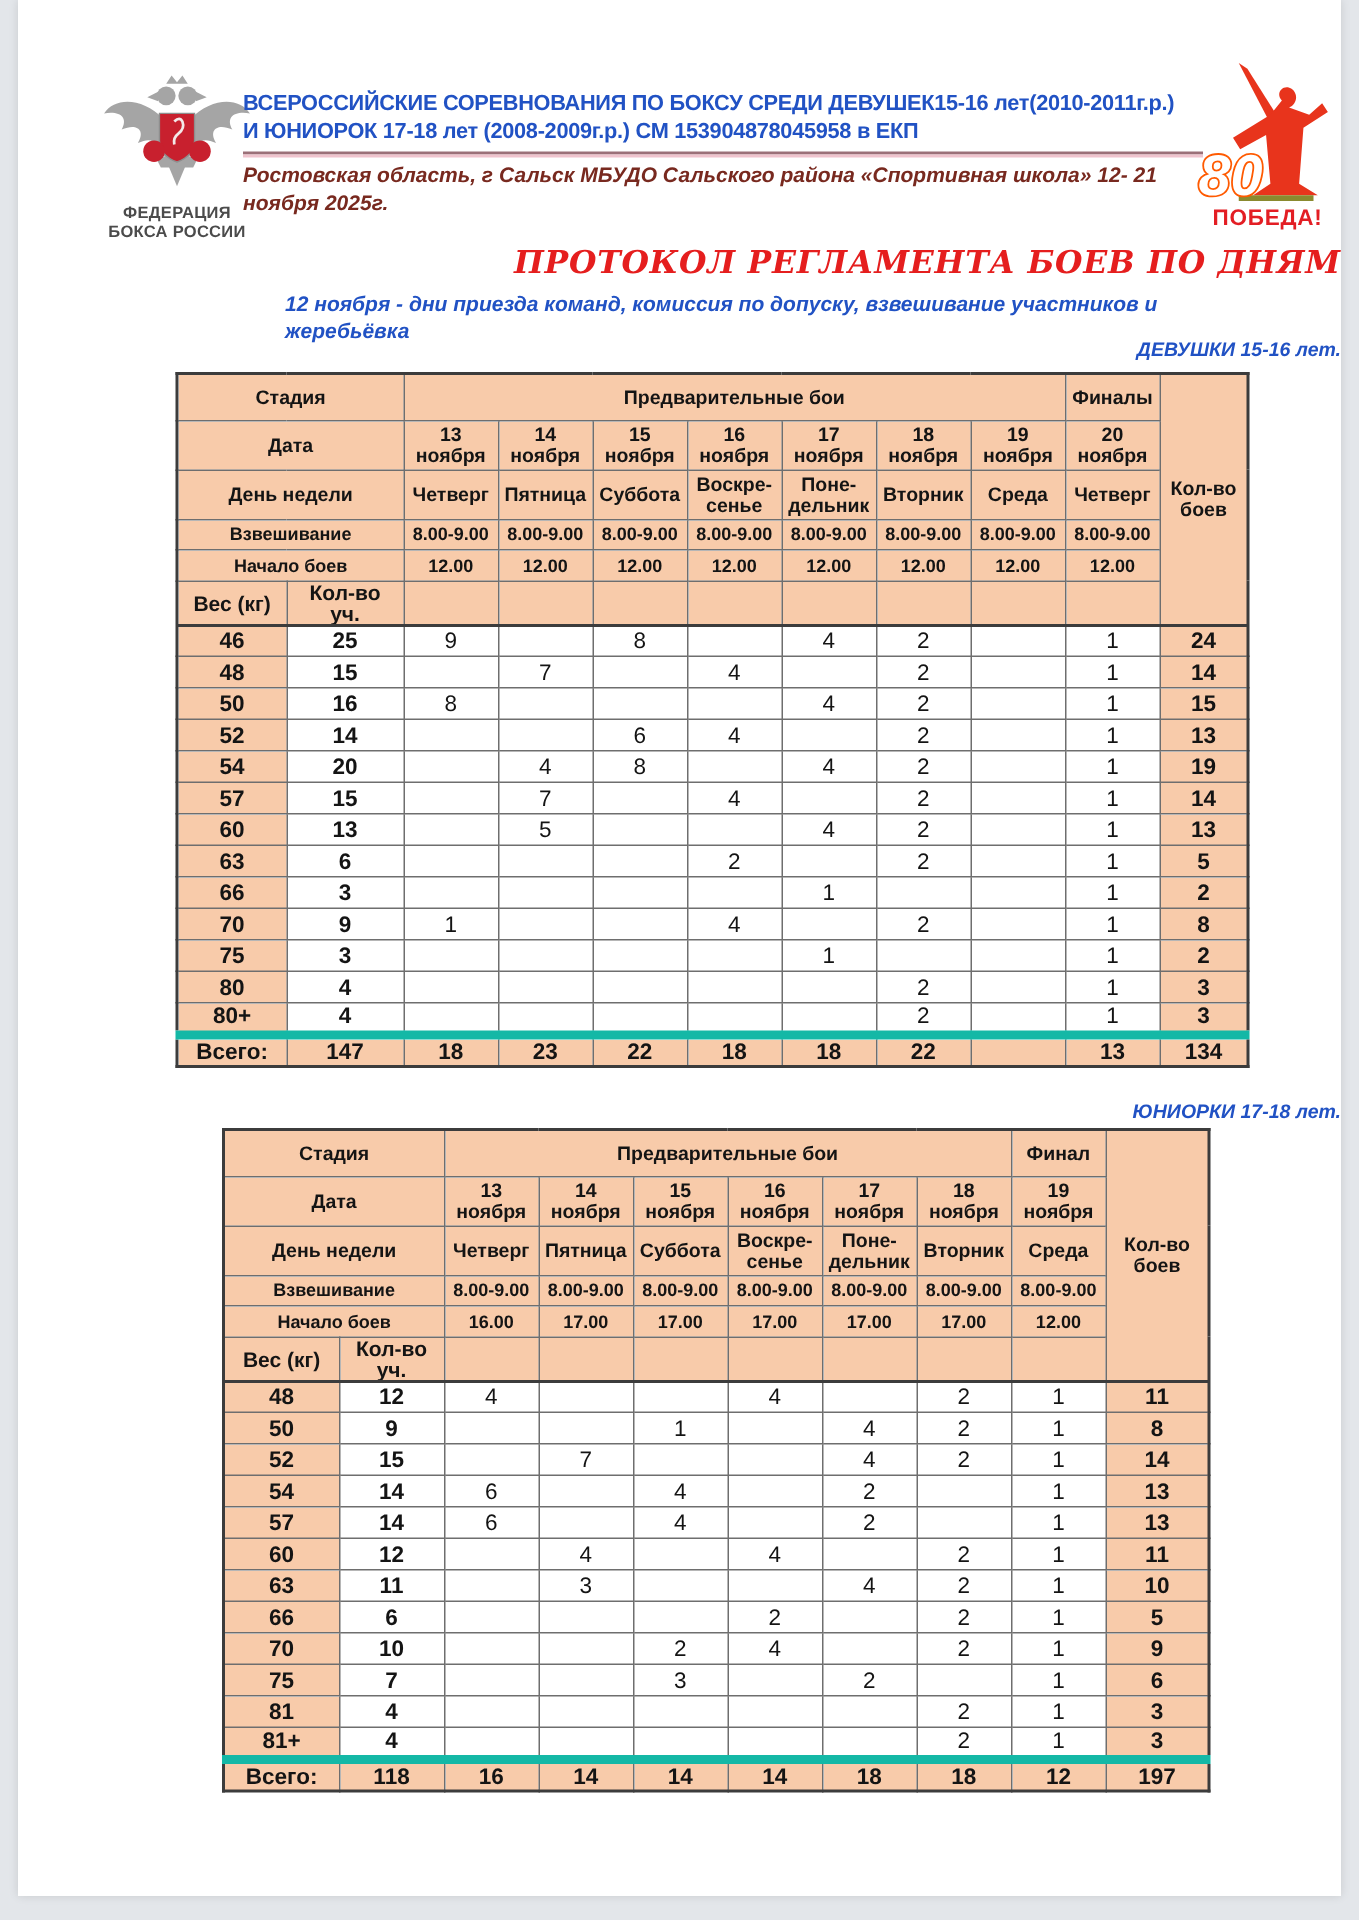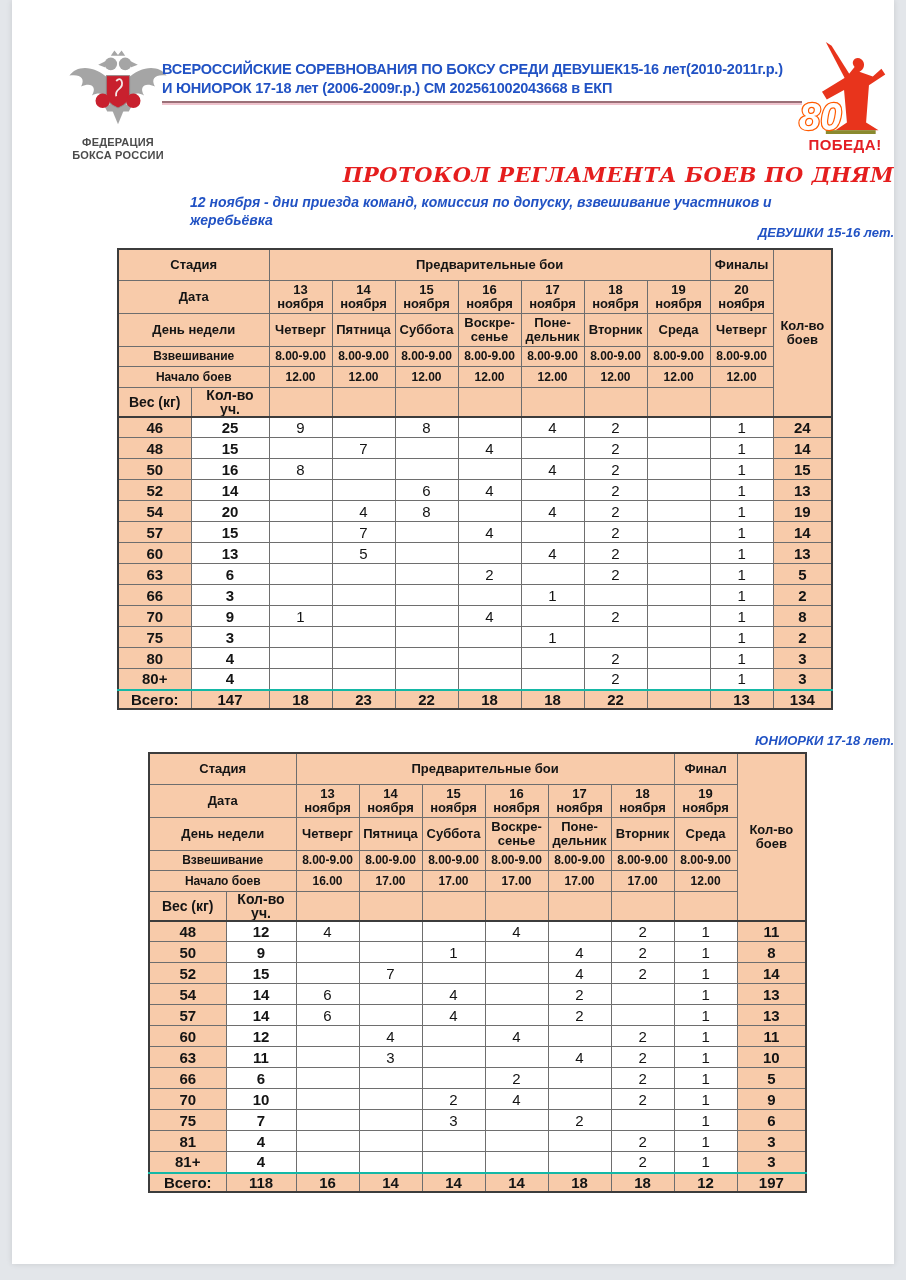--- a/index.html
+++ b/index.html
@@ -50,21 +50,21 @@
   .pre{white-space:pre-line;line-height:14px;}
   tr.r-stage{height:31px;} tr.r-date{height:33px;} tr.r-week{height:33px;padding-left:48px;}
   tr.r-weigh{height:20px;} tr.r-start{height:21px;} tr.r-wh{height:25px;}
   tr.r-weigh th, tr.r-start th{font-size:12px;}
   tr.r-wh th{font-size:14px;margin-top:25px;}
   tr.r-wh{border-bottom:2px solid #3c3c3c;}
   tbody tr.data-row{height:21px;}
   td.wt, td.tot{background:#f8cbaa;font-weight:bold;font-size:15px;}
   td.pt{background:#ffffff;font-weight:bold;font-size:15px;}
   td.bout{background:#ffffff;font-weight:normal;font-size:15px;}
-  tr.r-total{height:18px;border-top:2px solid #14b8a6;}
+  tr.r-total{height:18px;border-top:6px solid #14b8a6;}
   tr.r-total td{background:#f8cbaa;font-weight:bold;font-size:15px;}
 </style>
 </head>
 <body>
 
 <div class="page">
 
   <div class="fed-logo">
     <svg width="108" height="84" viewBox="0 0 120 92">
       <g fill="#a5a5a5">
@@ -86,22 +86,23 @@
       </g>
     </svg>
     <div class="fed-label">
       <div>ФЕДЕРАЦИЯ</div>
       <div>БОКСА РОССИИ</div>
     </div>
   </div>
 
   <div class="hdr-text">
     <div class="hdr-line">ВСЕРОССИЙСКИЕ  СОРЕВНОВАНИЯ ПО БОКСУ  СРЕДИ ДЕВУШЕК15-16 лет(2010-2011г.р.)</div>
-    <div class="hdr-line">И ЮНИОРОК  17-18 лет (2006-2009г.р.)    СМ 202561002043668 в ЕКП</div>
+    <div class="hdr-line">И ЮНИОРОК  17-18 лет (2008-2009г.р.)    СМ 153904878045958 в ЕКП</div>
     <div class="hdr-rule"></div>
+    <div class="loc-line">Ростовская область, г Сальск МБУДО Сальского района «Спортивная школа»     12- 21 ноября 2025г.</div>
   </div>
 
   <div class="victory-logo">
     <svg width="96" height="92" viewBox="0 0 100 96">
       <g fill="#e8341c">
         <path d="M30 0 L36 4 L60 42 L54 46 Z"></path>
         <path d="M60 26 C55 21 61 14 67 18 C72 22 70 29 65 31 L79 36 L88 28 L92 34 L75 45 L72 84 L85 92 L40 92 L52 84 L49 50 L31 60 L26 52 L52 36 Z"></path>
       </g>
       <rect x="30" y="92" width="52" height="4" fill="#8a8a2f"></rect>
       <text x="2" y="92" font-size="40" font-weight="bold" font-style="italic" fill="#ffffff" stroke="#ff5a00" stroke-width="2.5" paint-order="stroke">80</text>

